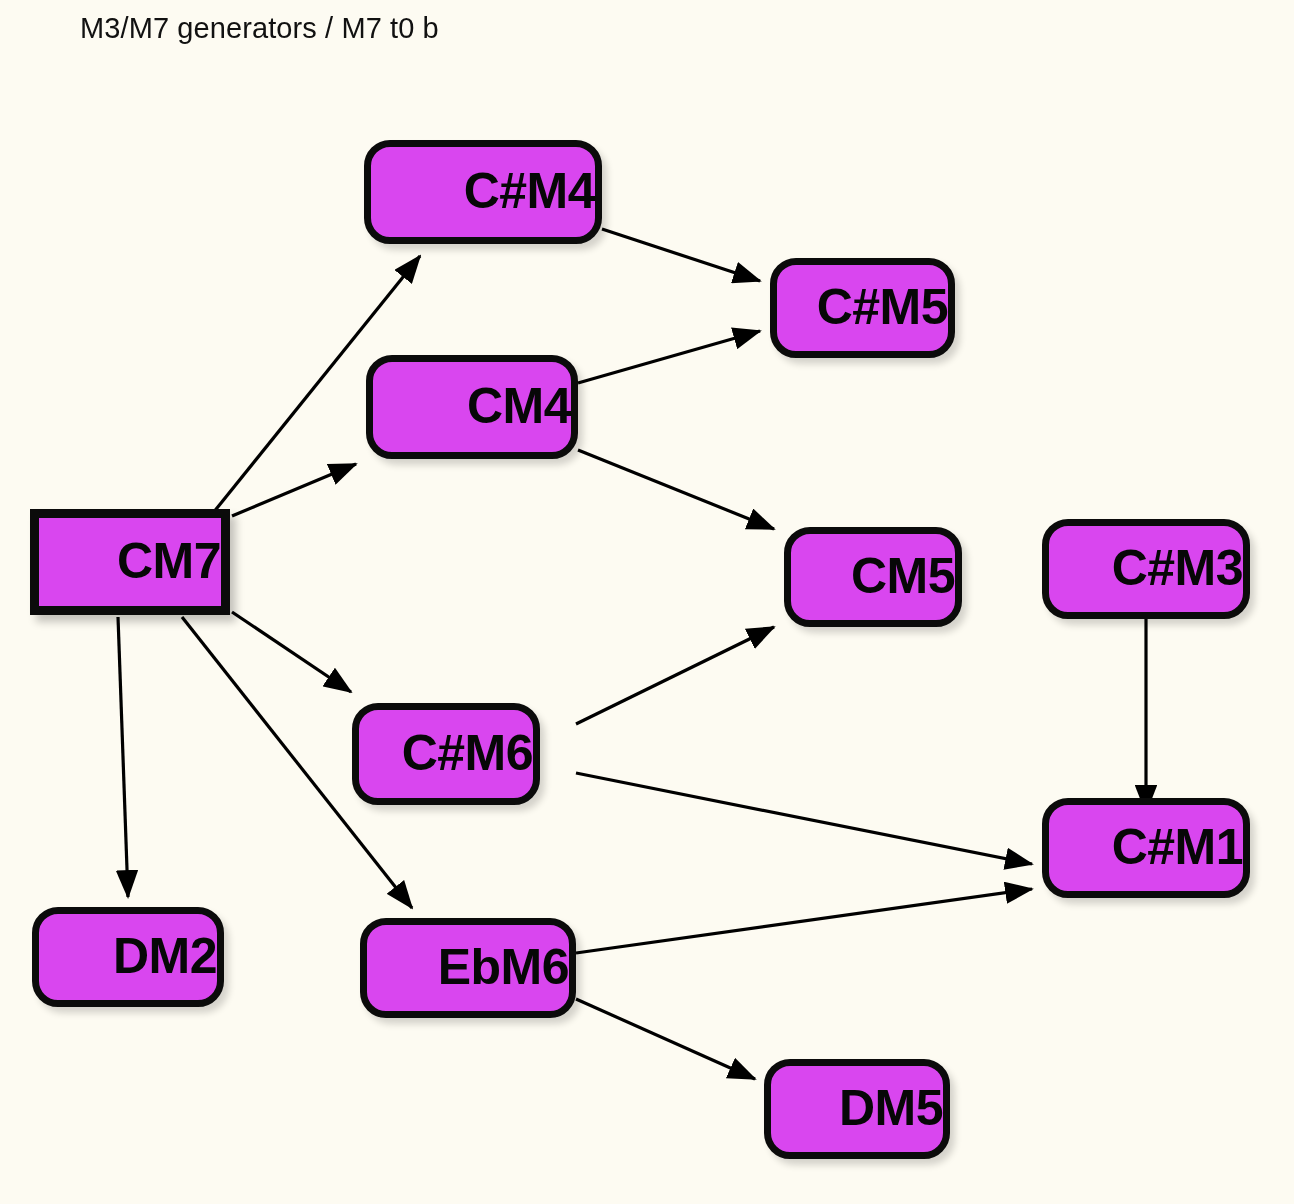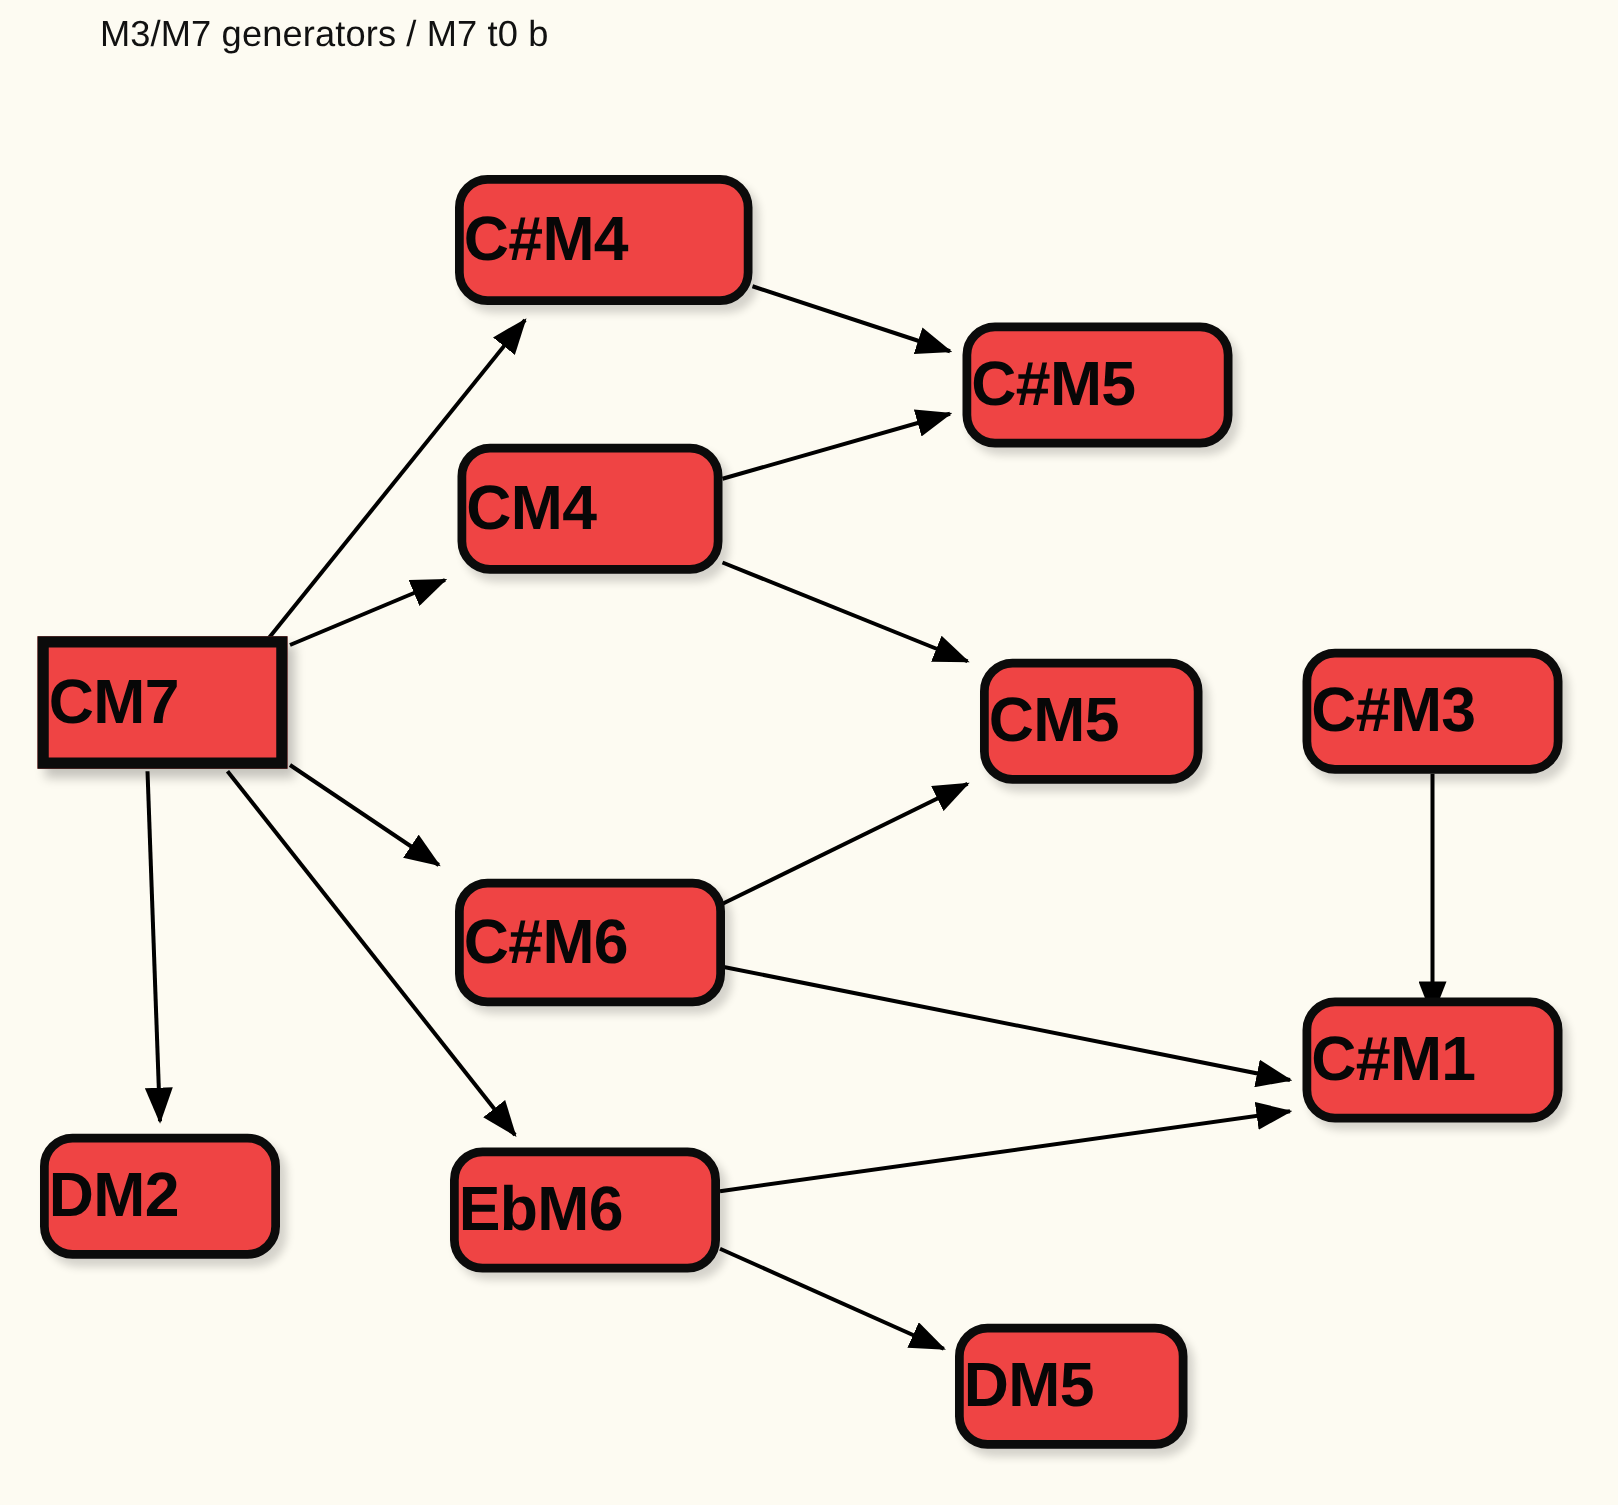--- a/index.html
+++ b/index.html
@@ -39,26 +39,26 @@
     font-size: 29px;
     font-weight: 400;
     color: #111111;
     letter-spacing: 0.1px;
     white-space: nowrap;
   }
 
   .node {
     position: absolute;
     box-sizing: border-box;
-    background: #ef4444;
+    background: #d946ef;
     border: 7px solid #0b0b0b;
     border-radius: 26px;
     display: flex;
     align-items: center;
-    justify-content: flex-start;
+    justify-content: flex-end;
     font-size: 50px;
     font-weight: bold;
     color: #070707;
     letter-spacing: -0.5px;
     box-shadow: 5px 6px 7px rgba(0,0,0,0.16);
     user-select: none;
   }
 
   .node.root {
     border-width: 9px;
@@ -105,30 +105,30 @@
   <div id="nodes-group">
       <div class="node root" style="left: 30px; top: 509px; width: 200px; height: 106px;">
         <span class="node-label">CM7</span>
       </div>
       <div class="node" style="left: 366px; top: 355px; width: 212px; height: 104px;">
         <span class="node-label">CM4</span>
       </div>
       <div class="node" style="left: 364px; top: 140px; width: 238px; height: 104px;">
         <span class="node-label">C#M4</span>
       </div>
-      <div class="node" style="left: 770px; top: 258px; width: 216px; height: 100px;">
+      <div class="node" style="left: 770px; top: 258px; width: 185px; height: 100px;">
         <span class="node-label">C#M5</span>
       </div>
       <div class="node" style="left: 784px; top: 527px; width: 178px; height: 100px;">
         <span class="node-label">CM5</span>
       </div>
       <div class="node" style="left: 1042px; top: 519px; width: 208px; height: 100px;">
         <span class="node-label">C#M3</span>
       </div>
-      <div class="node" style="left: 364px; top: 703px; width: 216px; height: 102px;">
+      <div class="node" style="left: 352px; top: 703px; width: 188px; height: 102px;">
         <span class="node-label">C#M6</span>
       </div>
       <div class="node" style="left: 1042px; top: 798px; width: 208px; height: 100px;">
         <span class="node-label">C#M1</span>
       </div>
       <div class="node" style="left: 32px; top: 907px; width: 192px; height: 100px;">
         <span class="node-label">DM2</span>
       </div>
       <div class="node" style="left: 360px; top: 918px; width: 216px; height: 100px;">
         <span class="node-label">EbM6</span>

